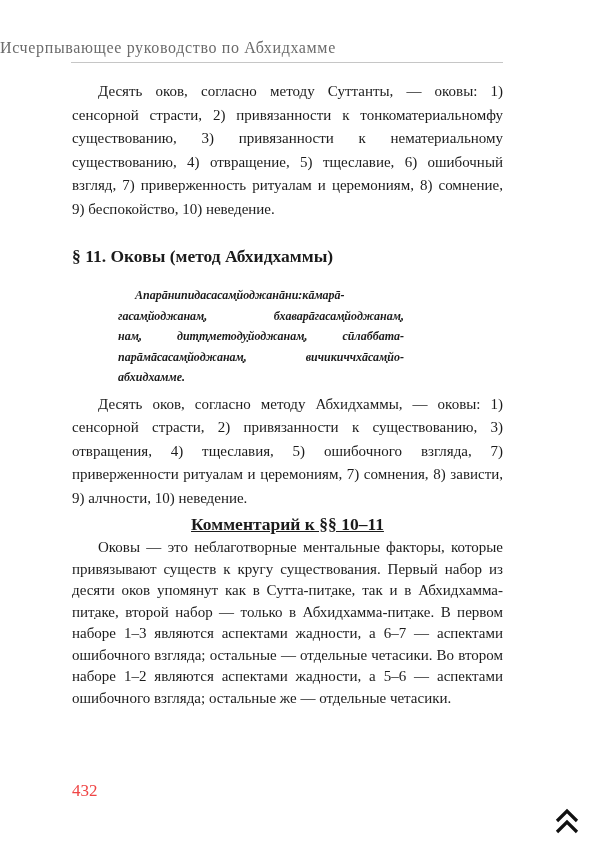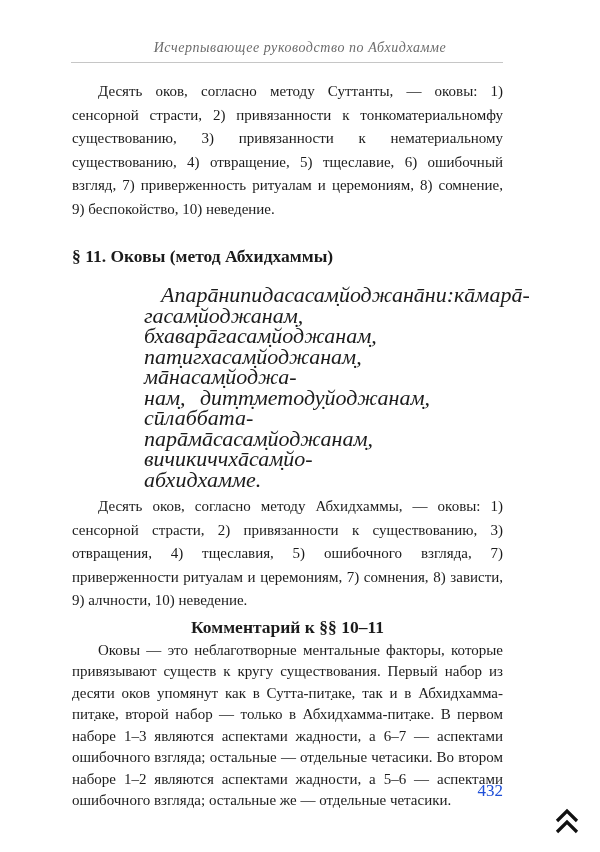--- a/index.html
+++ b/index.html
@@ -9,26 +9,25 @@
     height: 852px;
     margin: 0 auto;
     background: #ffffff;
     overflow: hidden;
     color: #1b1b1b;
     font-family: "Liberation Serif", "DejaVu Serif", serif;
     box-sizing: border-box;
     padding-top: 40px;
   }
   .running-header {
-    text-align: center;
-    font-size: 14px;
+    text-align: left;
+    font-size: 16px;
     line-height: 15px;
     letter-spacing: 0.04em;
     color: #6b6b6b;
-    font-style: italic;
   }
   .header-rule {
     position: relative;
     margin: 7px 97px 0 71px;
     border: 0;
     border-top: 1px solid #c6c6c6;
     height: 0;
   }
   .header-rule::before, .header-rule::after {
     content: "";
@@ -54,55 +53,57 @@
   .par-suttanta { margin-top: 17px; }
 
   .section-heading {
     margin: 24px 0 0 0;
     font-size: 17.5px;
     line-height: 22px;
     font-weight: bold;
   }
 
   .pali-quote {
-    margin: 18px 0 5px 72px;
+    margin: 18px 0 5px 46px;
     width: 286px;
     font-style: italic;
-    font-size: 22px;
+    font-size: 12px;
     line-height: 20.5px;
+    font-weight: bold;
   }
   .pali-line {
     text-align: justify;
     text-align-last: justify;
   }
   .pali-line:first-child { text-indent: 17px; }
   .pali-line:last-child  { text-align-last: left; }
 
   .par-abhidhamma { margin-top: 0; }
 
   .commentary-heading {
     margin: 3px 0 2px 0;
     font-size: 17.5px;
     line-height: 22px;
     font-weight: bold;
     text-align: center;
+    text-decoration: underline;
   }
   .par-commentary {
     margin-top: 0;
     line-height: 21.5px;
   }
 
   .page-number {
     position: absolute;
     top: 781px;
     left: 72px;
     width: 431px;
-    text-align: right;
+    text-align: left;
     font-size: 17px;
-    color: #1d4ed8;
+    color: #ef4444;
   }
 
   .scroll-top-button {
     position: absolute;
     right: 17px;
     bottom: 13px;
     width: 32px;
     height: 34px;
     background: transparent;
     border: 0;
@@ -125,21 +126,20 @@
 
   <div class="content">
 
     <p class="body-par par-suttanta">Десять оков, согласно методу Суттанты, — оковы: 1) сенсорной страсти, 2) привязанности к тонкоматериальномфу существованию, 3) привязанности к нематериальному существованию, 4) отвращение, 5) тщеславие, 6) ошибочный взгляд, 7) приверженность ритуалам и церемониям, 8) сомнение, 9) беспокойство, 10) неведение.</p>
 
     <h2 class="section-heading">§ 11. Оковы (метод Абхидхаммы)</h2>
 
     <div class="pali-quote">
       <div class="pali-line">Апарāнипидасасам̣йоджанāни:кāмарā-</div>
       <div class="pali-line">гасам̣йоджанам̣, бхаварāгасам̣йоджанам̣,</div>
-      <div class="pali-line">пат̣игхасам̣йоджанам̣, мāнасам̣йоджа-</div>
       <div class="pali-line">нам̣, дит̣т̣методу̣йоджанам̣, сӣлаббата-</div>
       <div class="pali-line">парāмāсасам̣йоджанам̣, вичикиччхāсам̣йо-</div>
       <div class="pali-line">абхидхамме.</div>
     </div>
 
     <p class="body-par par-abhidhamma">Десять оков, согласно методу Абхидхаммы, — оковы: 1) сенсорной страсти, 2) привязанности к существованию, 3) отвращения, 4) тщеславия, 5) ошибочного взгляда, 7) приверженности ритуалам и церемониям, 7) сомнения, 8) зависти, 9) алчности, 10) неведение.</p>
 
     <h2 class="commentary-heading">Комментарий к §§ 10–11</h2>
 
     <p class="body-par par-commentary">Оковы — это неблаготворные ментальные факторы, которые привязывают существ к кругу существования. Первый набор из десяти оков упомянут как в Сутта-пит̣аке, так и в Абхидхамма-пит̣аке, второй набор — только в Абхидхамма-пит̣аке. В первом наборе 1–3 являются аспектами жадности, а 6–7 — аспектами ошибочного взгляда; остальные — отдельные четасики. Во втором наборе 1–2 являются аспектами жадности, а 5–6 — аспектами ошибочного взгляда; остальные же — отдельные четасики.</p>

